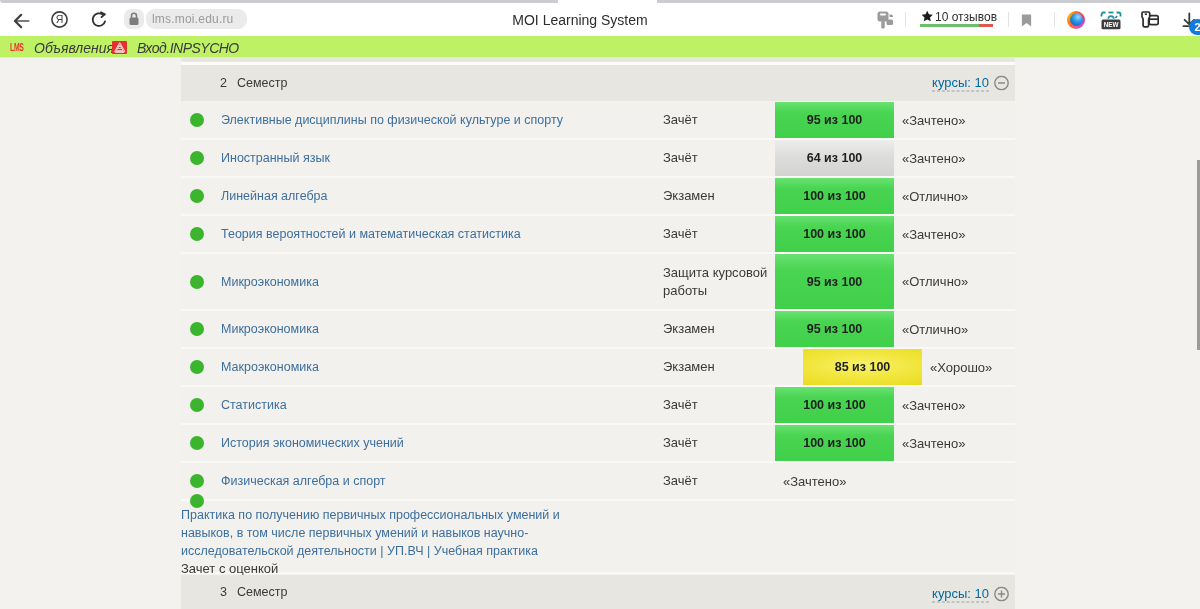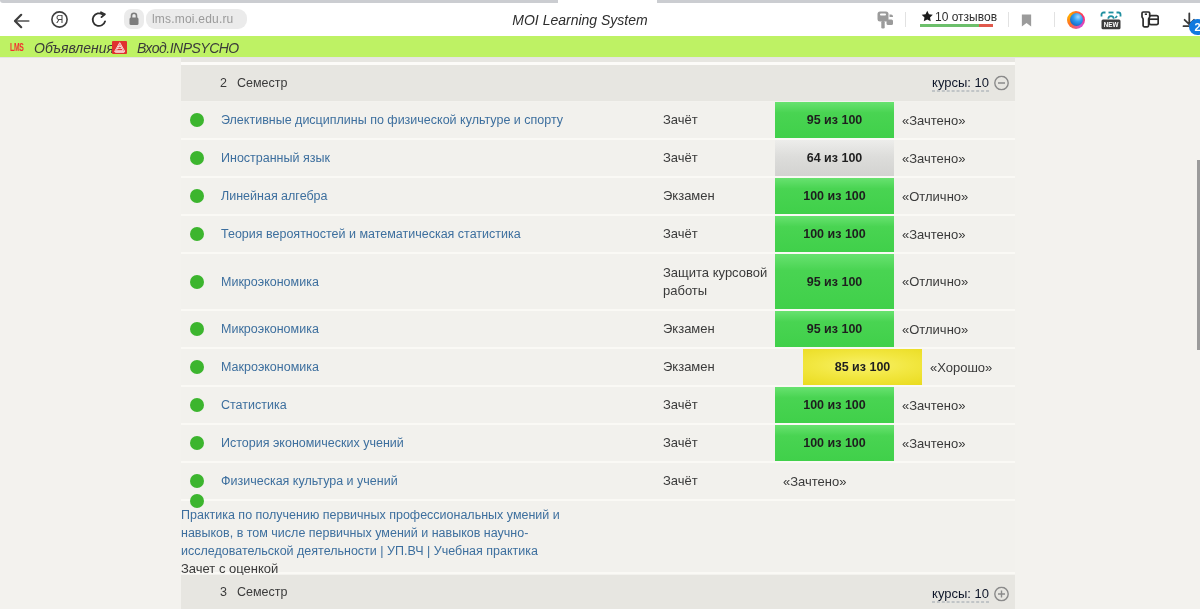--- a/index.html
+++ b/index.html
@@ -8,38 +8,38 @@
   .abs { position:absolute; }
 
   
   .tabstrip { position:absolute; top:0; left:0; width:1200px; height:2.5px; background:#cbcdd1; border-bottom-left-radius:4px; }
   .tabstrip .active { position:absolute; left:558px; top:0; width:99px; height:3px; background:#fff; }
 
   
   .toolbar { position:absolute; top:3px; left:0; width:1200px; height:33px; background:#fff; }
   .pill { position:absolute; background:#ebebeb; border-radius:9px; }
   .urltext { position:absolute; left:152px; top:9px; width:95px; font-size:12px; color:#9a9a9a; letter-spacing:0.2px; }
-  .title { position:absolute; top:9px; left:440px; width:280px; text-align:center; font-size:14px; color:#2d2d2d;font-style:italic; }
+  .title { position:absolute; top:9px; left:440px; width:280px; text-align:center; font-size:14px; color:#2d2d2d; }
 
   .sep { position:absolute; width:1px; height:15px; top:9px; background:#e2e2e2; }
 
   
   .bmbar { position:absolute; top:36px; left:0; width:1200px; height:22px; background:#bef264; border-bottom:1px solid #e4e4e2; }
   .bmtext { position:absolute; top:4px; font-size:14px; color:#3a3a3a;font-style:italic; }
   .lms { position:absolute; left:10px; top:5px; font-size:11px; font-weight:bold; color:#f23030; letter-spacing:-0.4px; transform:scaleX(0.62); transform-origin:left; }
   .inicon { position:absolute; left:112px; top:5px; width:14.5px; height:12.5px; background:#e0322e; border-radius:1px; }
 
   
   .content { position:absolute; top:58px; left:0; width:1200px; height:551px; background:#f3f2ee; }
   .barpartial { position:absolute; top:58px; left:181px; width:834px; height:4px; background:#e7e6e1; }
   .whiteline { position:absolute; top:62px; left:181px; width:834px; height:3px; background:#fcfbf8; }
   .sembar { position:absolute; left:181px; width:834px; background:#e7e6e1; color:#3a3a3a; font-size:12.5px; }
   .sembar .num { position:absolute; left:39px; top:50%; transform:translateY(-50%); }
   .sembar .sem { position:absolute; left:56px; top:50%; transform:translateY(-50%); }
-  .kursy { position:absolute; right:26px; top:50%; transform:translateY(-50%); color:#0f172a; font-size:13px; border-bottom:1px dashed #9aa3ac; padding-bottom:1px; }
+  .kursy { position:absolute; right:26px; top:50%; transform:translateY(-50%); color:#0369a1; font-size:13px; border-bottom:1px dashed #9aa3ac; padding-bottom:1px; }
   .circbtn { position:absolute; right:6px; top:50%; transform:translateY(-50%); width:15px; height:15px; }
 
   
   .tbl { position:absolute; top:102px; left:181px; width:834px; }
   .row { display:flex; border-bottom:2px solid #faf9f5; background:#f2f1ed; }
   .c-dot { width:40px; position:relative; flex:none; }
   .c-dot i { position:absolute; left:9px; top:50%; margin-top:-7px; width:14px; height:14px; border-radius:50%; background:#3cb52e; }
   .c-name { width:442px; flex:none; display:flex; align-items:center; font-size:12.5px; color:#3d6f9e; line-height:18px; padding-right:42px; }
   .c-type { width:112px; flex:none; display:flex; align-items:center; font-size:13px; color:#3a3a3a; line-height:18px; }
   .c-badge { width:119px; flex:none; display:flex; align-items:center; justify-content:center; font-size:12.5px; font-weight:bold; color:#1e1e1e; }
@@ -238,21 +238,21 @@
       </div>
     <div class="c-name">История экономических учений</div>
     <div class="c-type">Зачёт</div>
     <div class="c-badge bg-green">100 из 100</div>
     <div class="c-grade">«Зачтено»</div>
   </div>
   <div class="row" style="height:38px;">
     <div class="c-dot">
         <i></i>
       </div>
-    <div class="c-name">Физическая культура и учений</div>
+    <div class="c-name">Физическая алгебра и спорт</div>
     <div class="c-type">Зачёт</div>
     <div class="c-grade">«Зачтено»</div>
   </div>
   <div class="row" style="height:73px;flex-direction:column;">
     <div class="c-dot">
         <i></i>
       </div>
     <div class="c-name" style="align-items:flex-start; padding-top:5px;">Практика по получению первичных профессиональных умений и навыков, в том числе первичных умений и навыков научно-исследовательской деятельности | УП.ВЧ | Учебная практика</div>
     <div class="c-type">Зачет с оценкой</div>
     <div class="c-badge bg-green">90 из 100</div>

